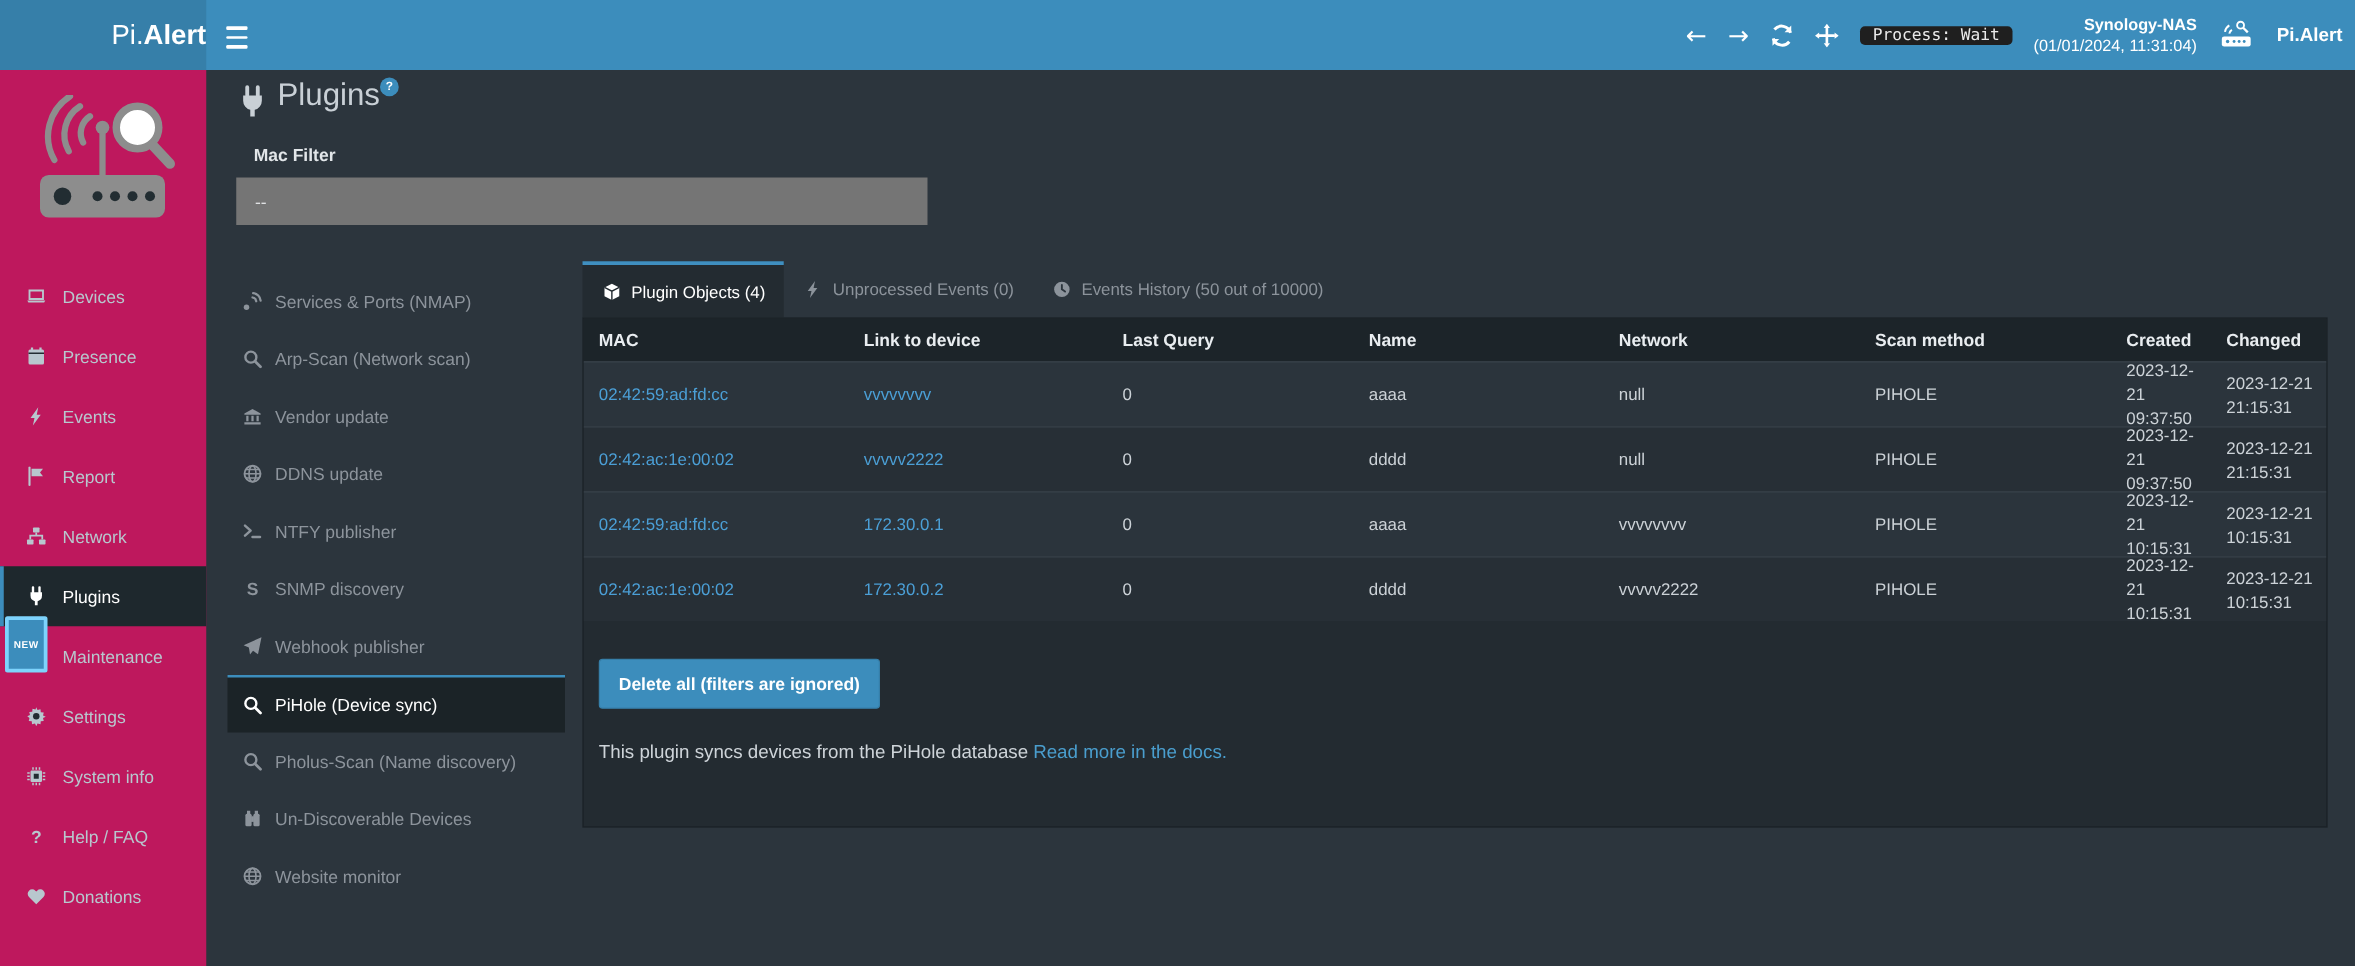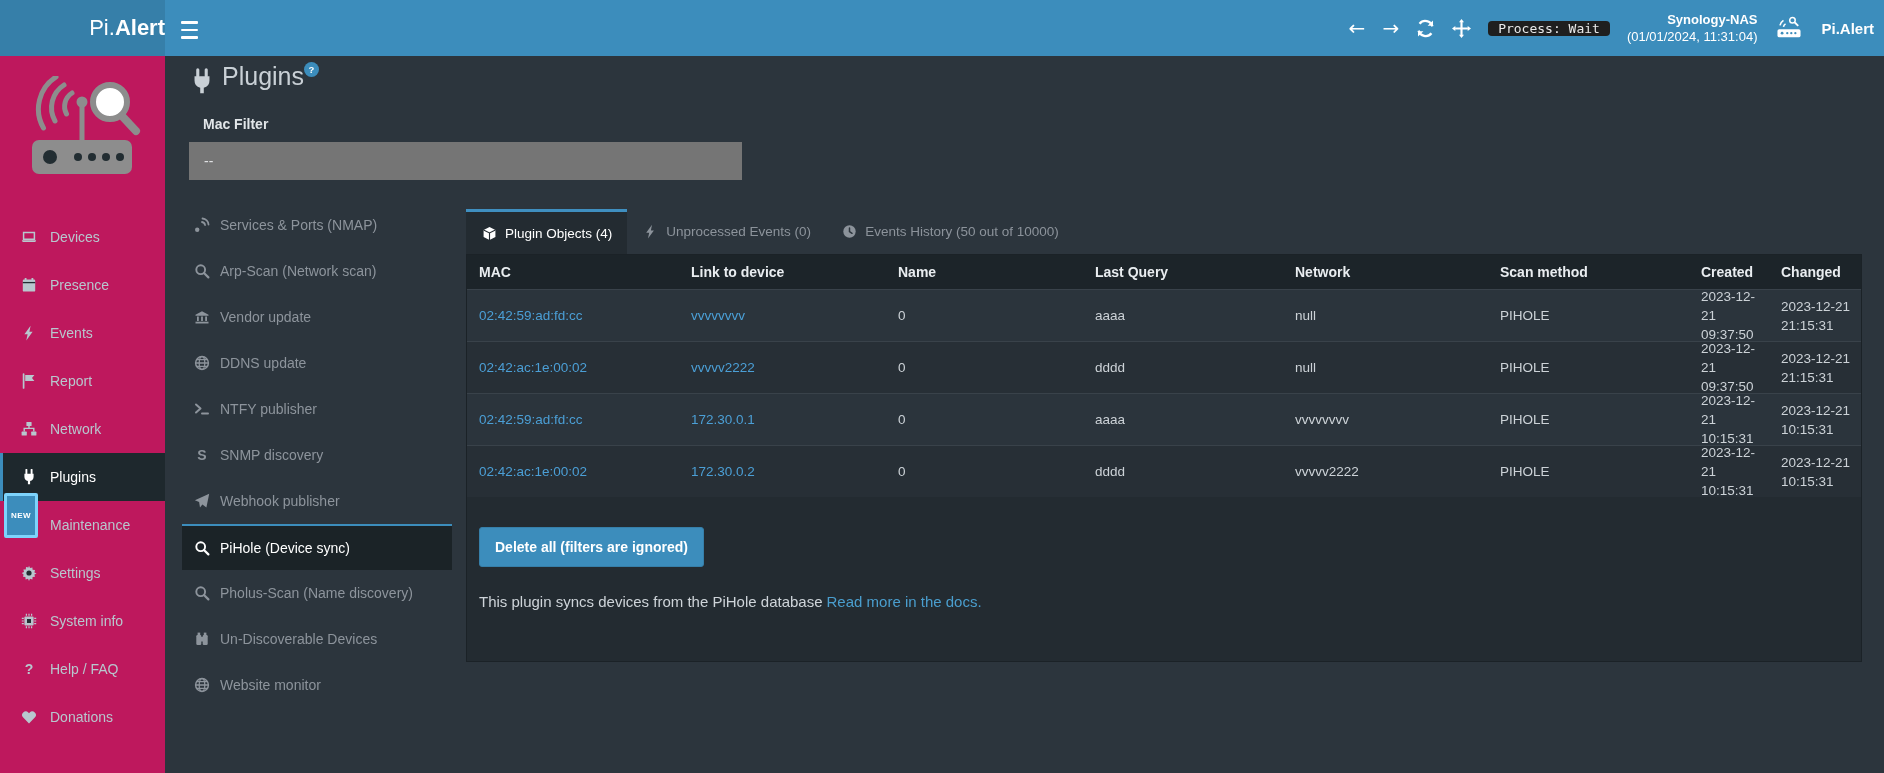--- a/index.html
+++ b/index.html
@@ -46,21 +46,21 @@
   .title-plug svg{width:100%;height:100%;}
   .page-title{position:absolute;left:57px;top:6px;margin:0;font-size:25px;font-weight:400;color:#c9d0d6;}
   .help-badge{position:absolute;left:139px;top:6px;width:15px;height:15px;border-radius:50%;background:#3c8dbc;
               color:#fff;font-size:9.5px;font-weight:700;display:flex;align-items:center;justify-content:center;cursor:pointer;}
   .mac-label{position:absolute;left:38px;top:60px;font-size:14px;font-weight:700;color:#e2e6e9;}
   .mac-select{position:absolute;left:24px;top:86px;width:553px;height:38px;background:#757575;
               display:flex;align-items:center;padding-left:15px;box-sizing:border-box;
               color:#dfe1e3;font-size:14px;cursor:pointer;}
 
   
-  .plugin-nav{position:absolute;left:17px;top:146px;width:270px;}
+  .plugin-nav{position:absolute;left:17px;top:162px;width:270px;}
   .pn-item{height:46px;display:flex;align-items:center;gap:9px;padding-left:11px;box-sizing:border-box;
            color:#8d949c;font-size:14px;cursor:pointer;}
   .pn-item .s-icon{width:18px;height:16px;display:flex;justify-content:center;flex:none;}
   .pn-item .s-icon svg{width:16px;height:16px;}
   .pn-item.active{background:#1b2327;border-top:2px solid #3c8dbc;color:#fff;}
 
   
   .tabs{position:absolute;left:301px;top:153px;height:45px;display:flex;}
   .tab{height:45px;display:inline-flex;align-items:center;gap:8px;padding:0 15px;box-sizing:border-box;
        color:#8c939b;font-size:13.5px;cursor:pointer;white-space:nowrap;}
@@ -446,22 +446,22 @@
           </span>
           <span>Events History (50 out of 10000)</span>
         </div>
 
     </div>
 
     <div class="panel">
       <div class="tgrid thead">
         <div class="th">MAC</div>
         <div class="th">Link to device</div>
+        <div class="th">Last Query</div>
         <div class="th">Name</div>
-        <div class="th">Last Query</div>
         <div class="th">Network</div>
         <div class="th">Scan method</div>
         <div class="th">Created</div>
         <div class="th">Changed</div>
       </div>
 
         <div class="tgrid trow">
           <div class="td">
             <a class="cell-link">02:42:59:ad:fd:cc</a>
           </div>

